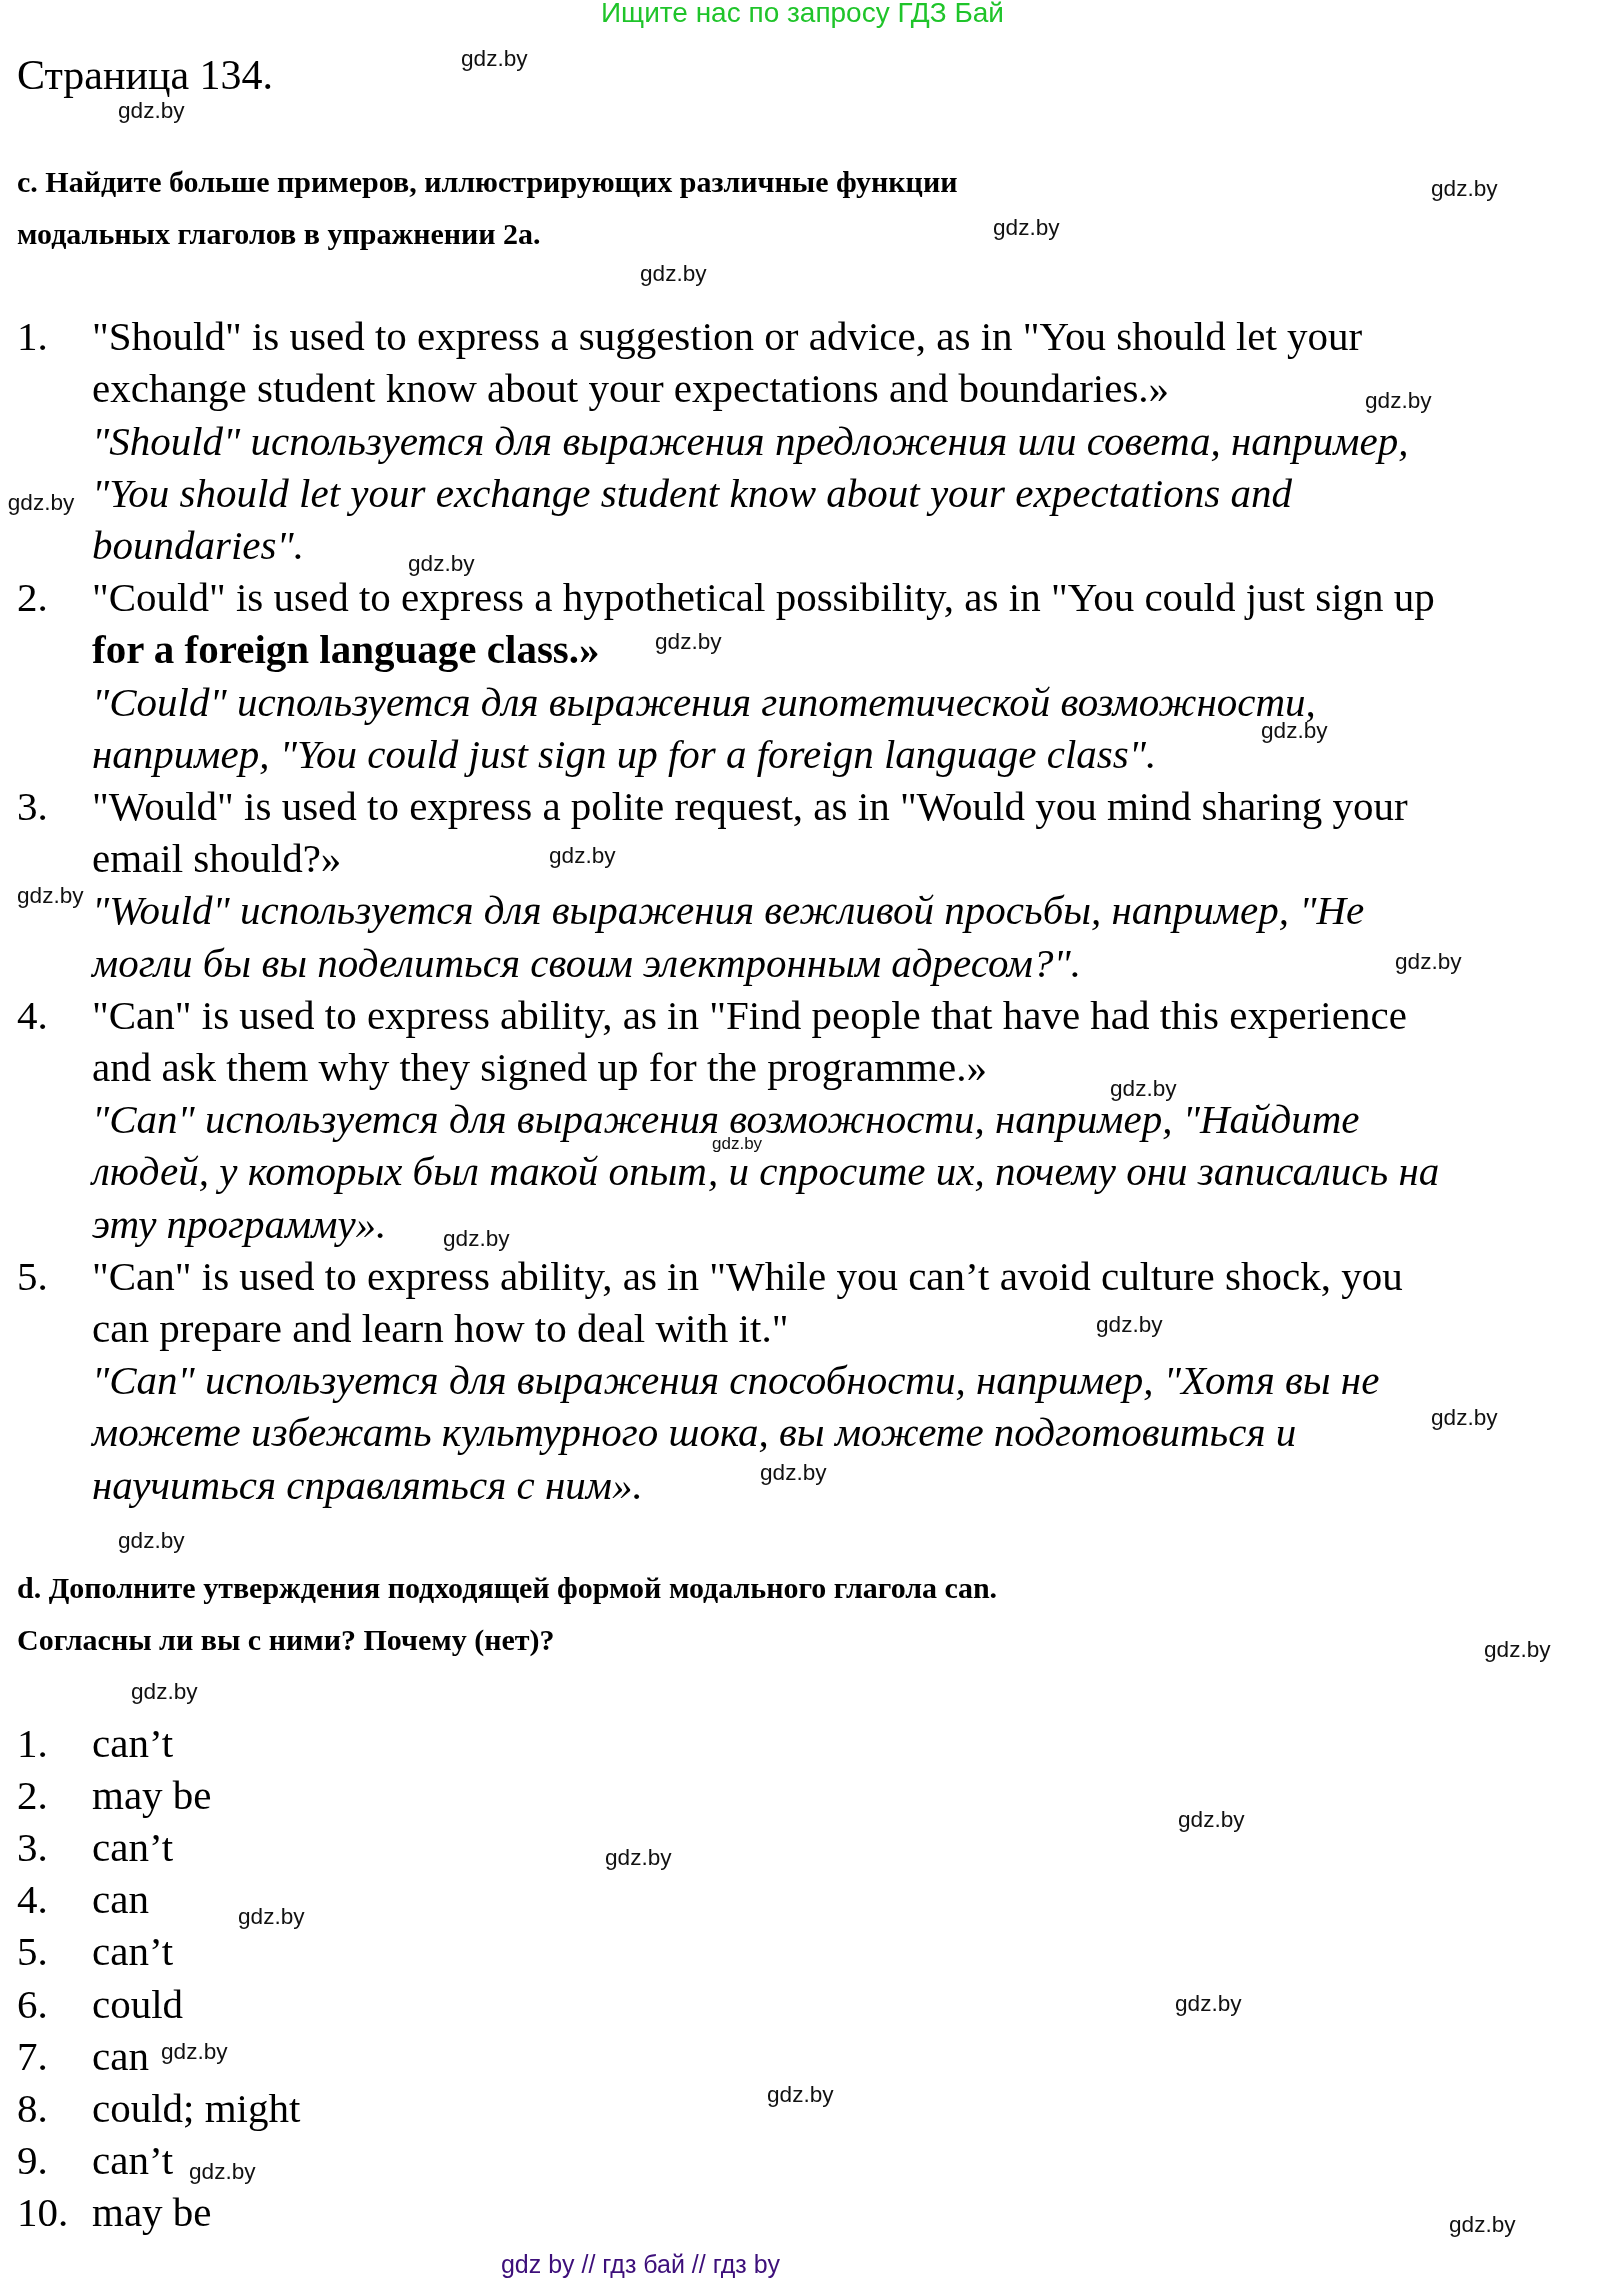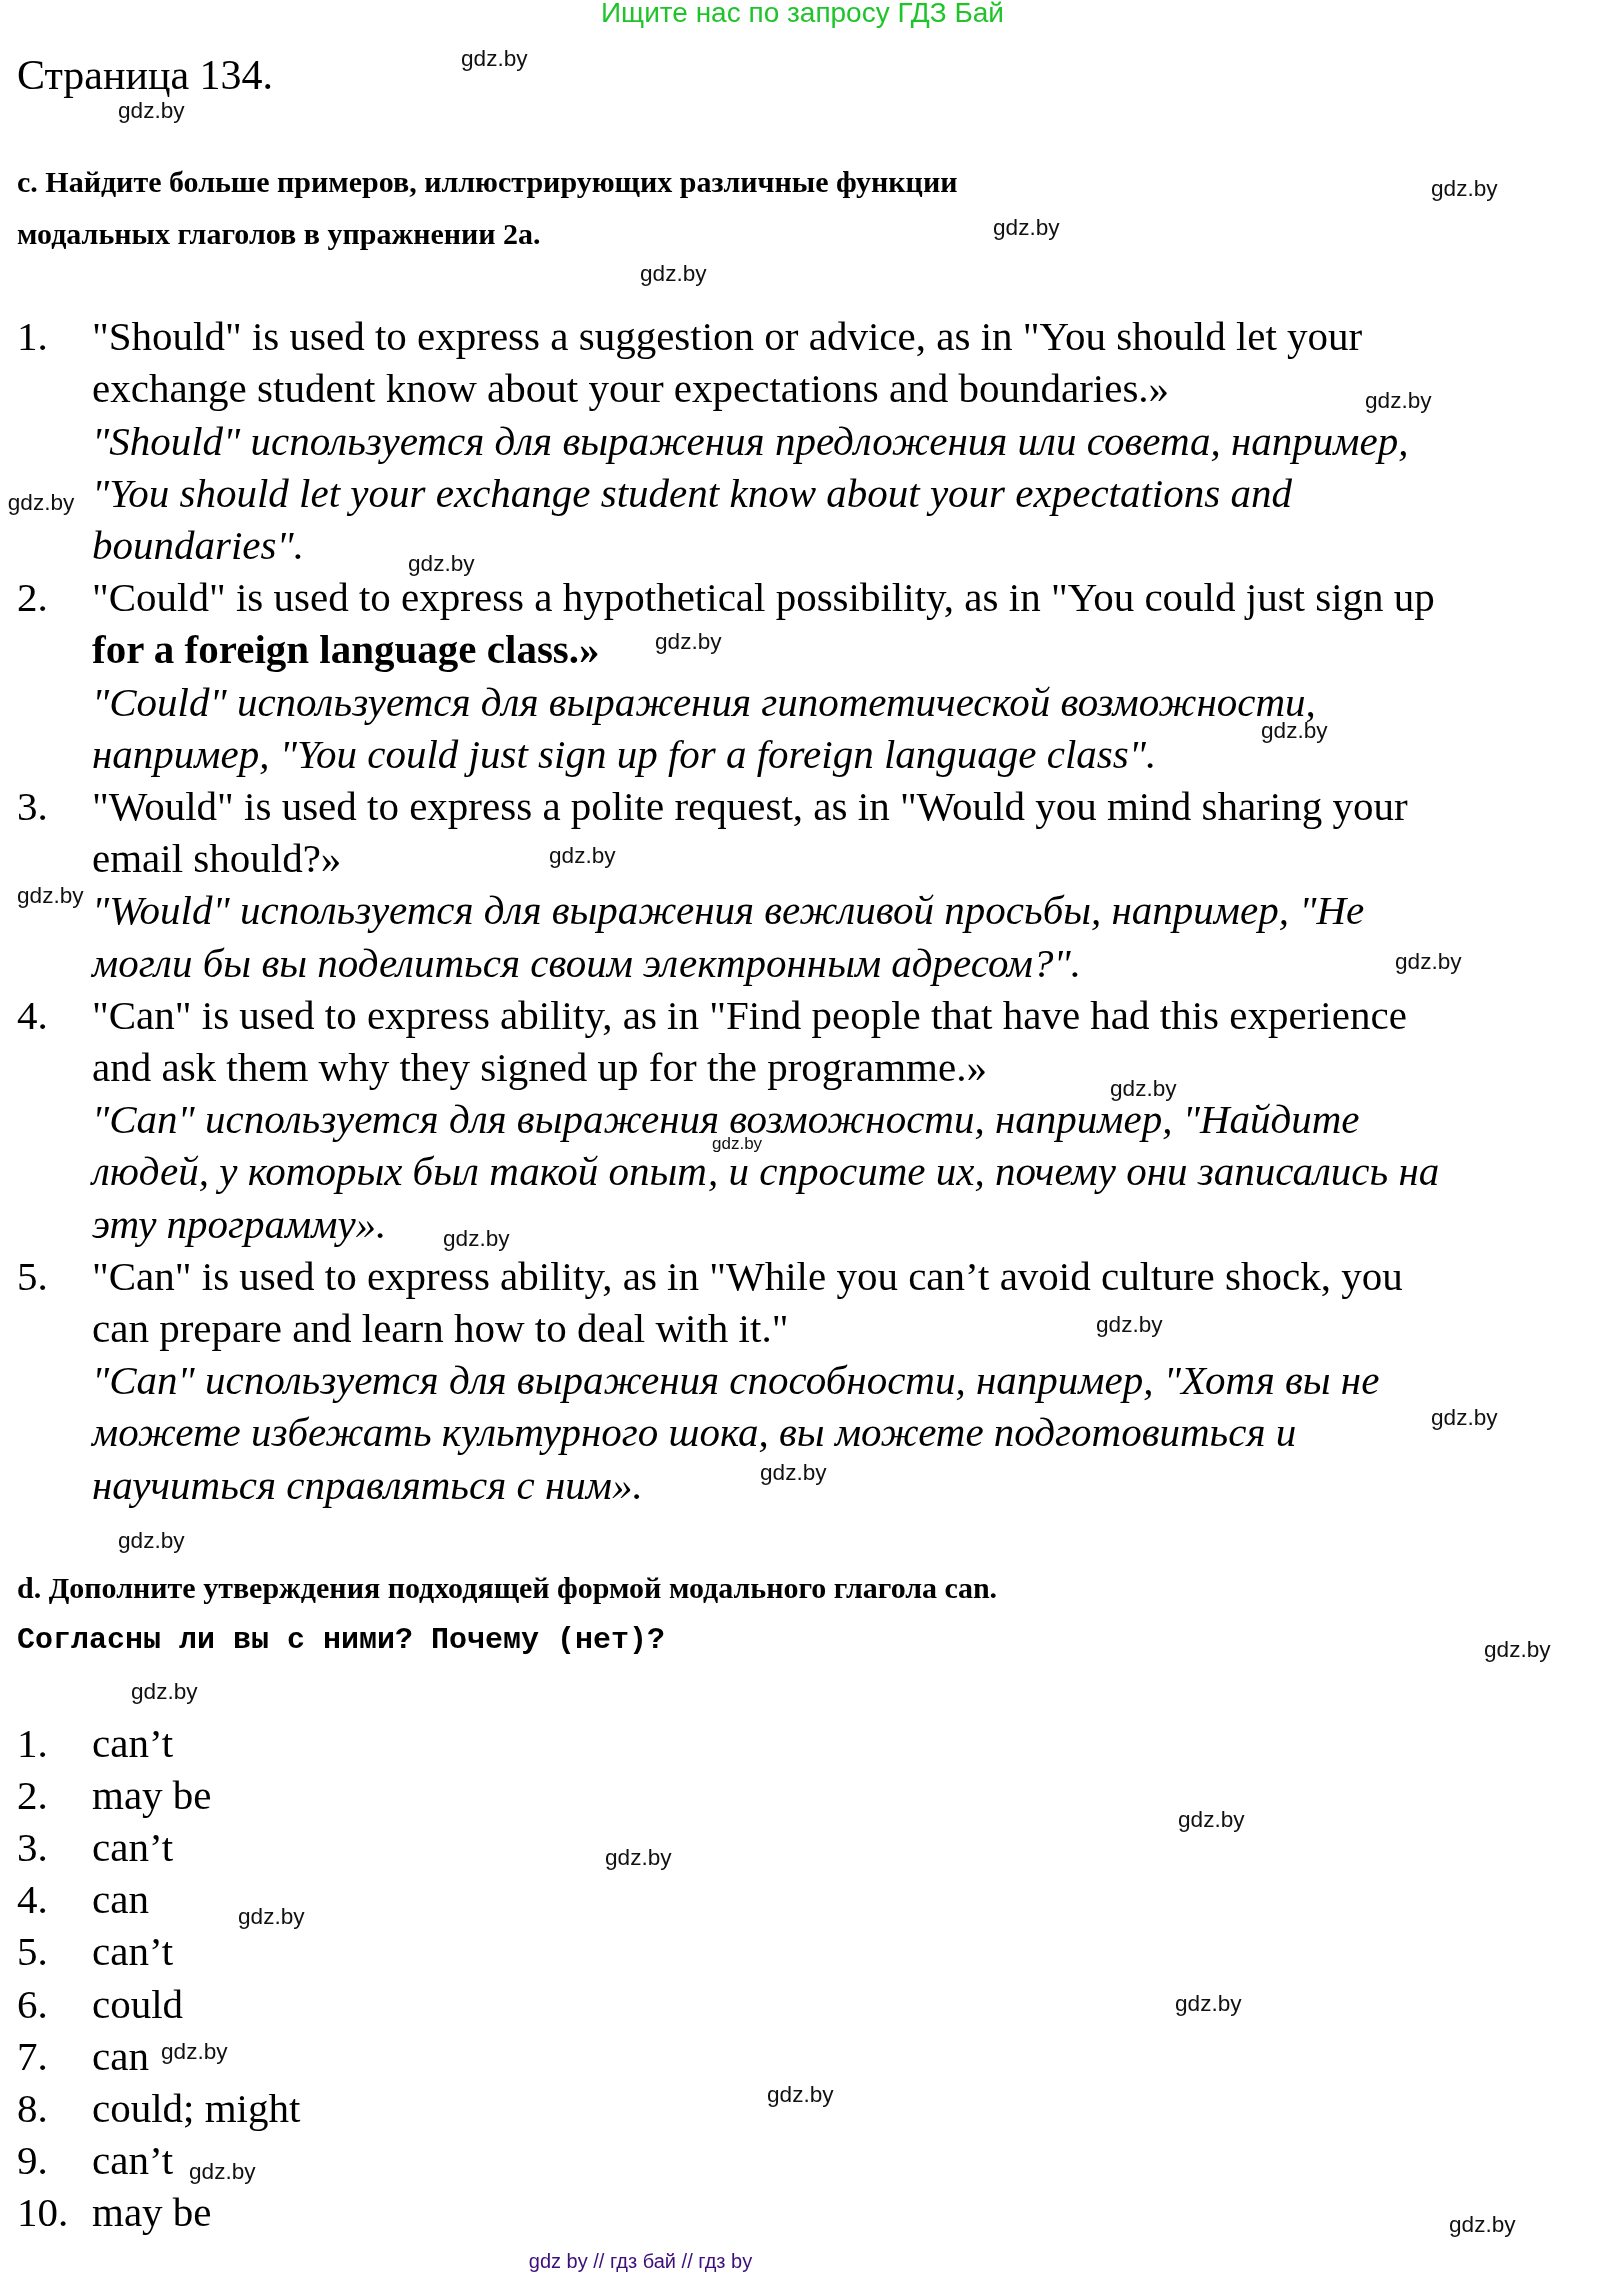--- a/index.html
+++ b/index.html
@@ -1,21 +1,21 @@
 <!DOCTYPE html>
 <html style="font-size:12.5px"><head>
 <meta charset="utf-8">
 <style>
   html, body { margin:0; padding:0; background:#ffffff; }
   body { width:1605px; height:2295px; position:relative; overflow:hidden;
          font-family:"Liberation Serif", "DejaVu Serif", serif; color:#000; }
   .abs { position:absolute; white-space:nowrap; }
   .top-banner { font-family:"Liberation Sans", sans-serif; color:#1fc42a; font-size:28px;
                 left:0; width:1605px; text-align:center; top:-3.1px; }
-  .footer { font-family:"Liberation Sans", sans-serif; color:#3d0f7a; font-size:20px;
+  .footer { font-family:"Liberation Sans", sans-serif; color:#3d0f7a; font-size:25px;
             left:0; width:1281px; text-align:center; top:2250px; }
   .wm { font-family:"Liberation Sans", sans-serif; font-size:22.6px; color:#111; line-height:1; }
   .wm.small { font-size:17px; }
   .page-title { font-size:42px; left:17px; top:51px; }
   .heading { font-size:30px; font-weight:bold; left:17px; line-height:52px; transform-origin:left top; }
   .line { font-size:41px; line-height:52px; left:92px; }
   .num { font-size:41px; line-height:52px; left:17px; }
   .it { font-style:italic; }
   .ans-num { font-size:41px; line-height:52px; left:17px; }
   .ans { font-size:41px; line-height:52px; left:92px; }
@@ -57,21 +57,21 @@
 <div class="abs line it" style="top:1198px;">эту программу».</div>
 
 <div class="abs num" style="top:1250px;">5.</div>
 <div class="abs line" style="top:1250px;">"Can" is used to express ability, as in "While you can’t avoid culture shock, you</div>
 <div class="abs line" style="top:1302px;">can prepare and learn how to deal with it."</div>
 <div class="abs line it" style="top:1354px;">"Can" используется для выражения способности, например, "Хотя вы не</div>
 <div class="abs line it" style="top:1406px;">можете избежать культурного шока, вы можете подготовиться и</div>
 <div class="abs line it" style="top:1459px;">научиться справляться с ним».</div>
 
 <div class="abs heading" style="top:1562px;">d. Дополните утверждения подходящей формой модального глагола can.</div>
-<div class="abs heading" style="top:1614px;font-family:Liberation Mono, monospace;">Согласны ли вы с ними? Почему (нет)?</div>
+<div class="abs heading" style="top:1614px;">Согласны ли вы с ними? Почему (нет)?</div>
 
 <div class="abs ans-num" style="top:1717px;">1.</div>
 <div class="abs ans" style="top:1717px;">can’t</div>
 <div class="abs ans-num" style="top:1769px;">2.</div>
 <div class="abs ans" style="top:1769px;">may be</div>
 <div class="abs ans-num" style="top:1821px;">3.</div>
 <div class="abs ans" style="top:1821px;">can’t</div>
 <div class="abs ans-num" style="top:1873px;">4.</div>
 <div class="abs ans" style="top:1873px;">can</div>
 <div class="abs ans-num" style="top:1925px;">5.</div>

